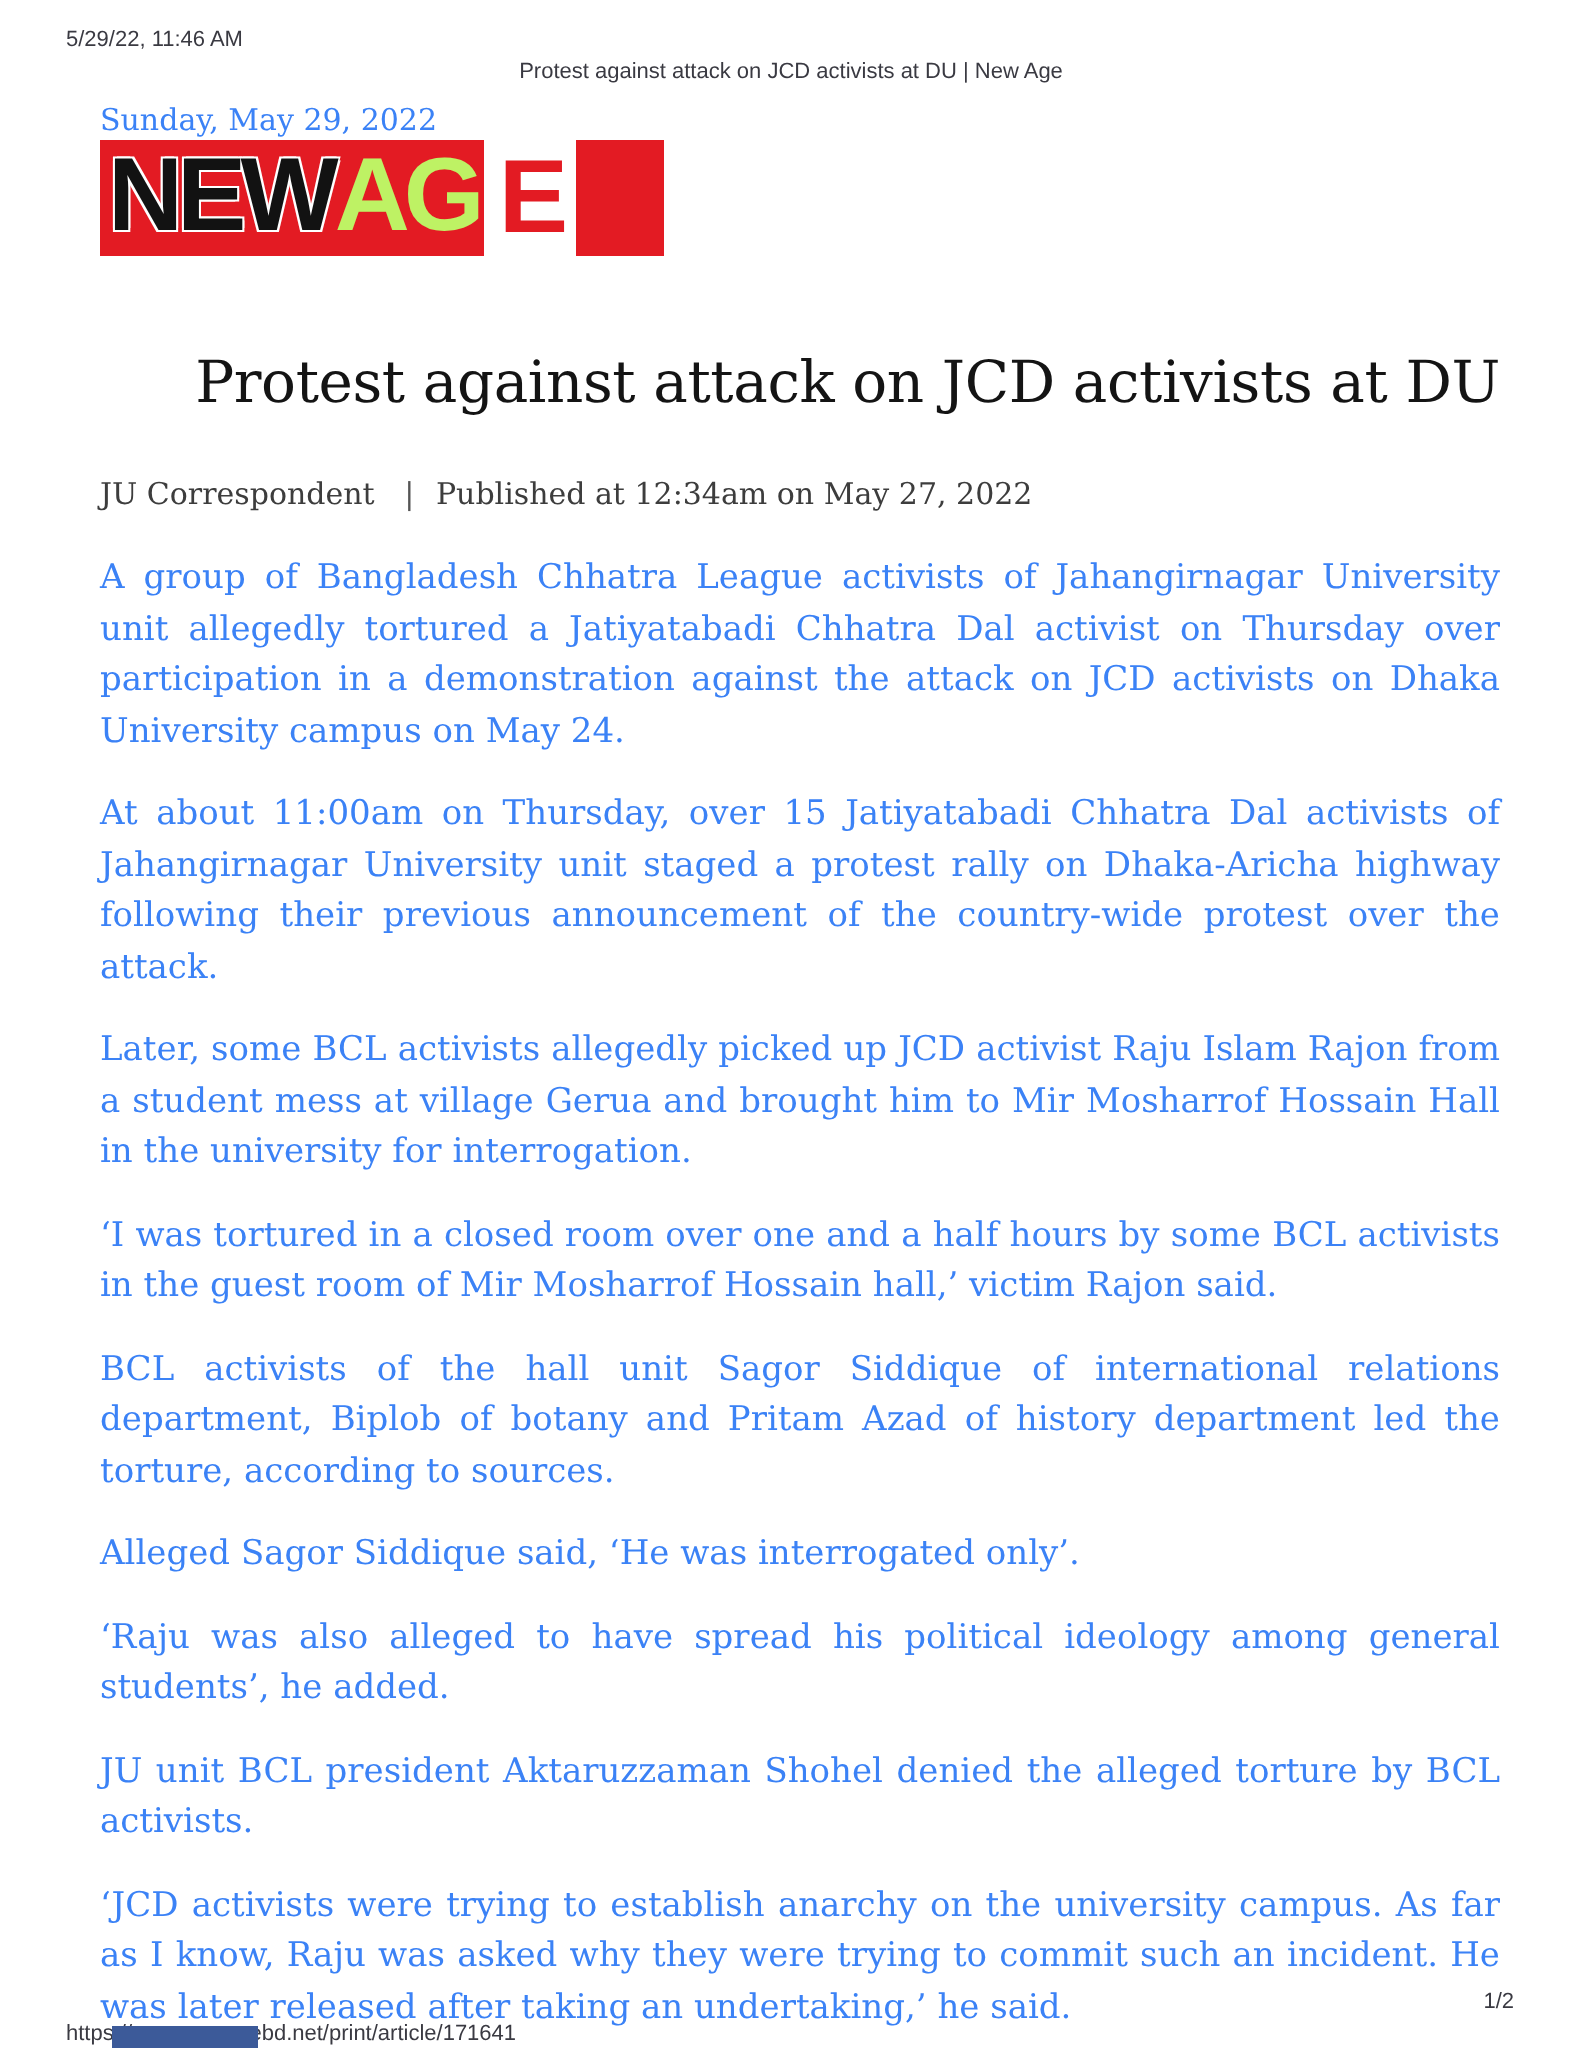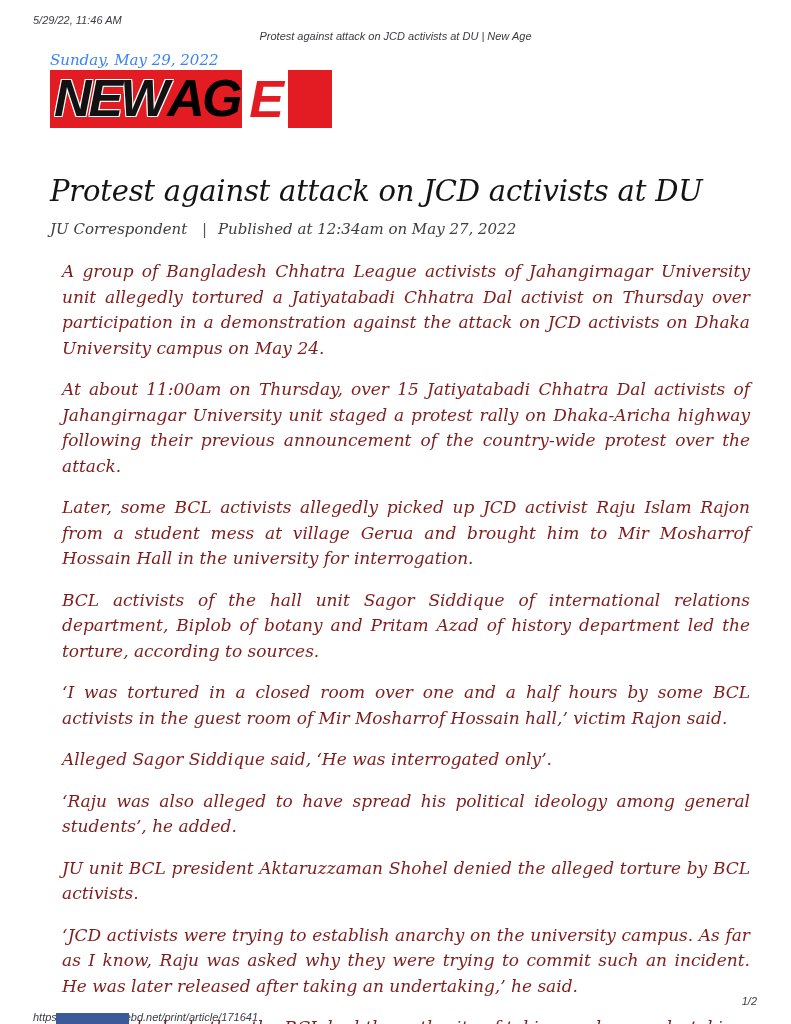--- a/index.html
+++ b/index.html
@@ -3,21 +3,20 @@
 <meta charset="utf-8">
 <style>
   html,body{margin:0;padding:0;background:#ffffff;}
   .page{
     position:relative;
     width:791px;height:1024px;
     background:#ffffff;
     overflow:hidden;
     font-family:"DejaVu Serif","Liberation Serif",serif;
     color:#1f1f1f;
-    font-style:italic;
   }
   
   .print-header{
     position:absolute;top:14px;left:0;right:0;height:14px;
     font-family:"Liberation Sans",sans-serif;
     font-size:11px;color:#3a3a42;
   }
   .print-header .datetime{position:absolute;left:33px;top:0;}
   .print-header .doctitle{position:absolute;left:50%;transform:translateX(-50%);top:16px;white-space:nowrap;}
   .print-footer{
@@ -40,40 +39,40 @@
     display:flex;align-items:flex-end;
     padding-left:4px;box-sizing:border-box;
     font-family:"Liberation Sans",sans-serif;
     font-weight:bold;font-size:52px;letter-spacing:-3px;
     user-select:none;
   }
   .logo .lg-new{
     color:#121212;
     text-shadow:1px 1px 0 #fff,-1px -1px 0 #fff,1px -1px 0 #fff,-1px 1px 0 #fff;
   }
-  .logo .lg-ag{color:#000000;margin-left:1px;margin-top:35px;}
+  .logo .lg-ag{color:#bef264;margin-left:1px;margin-top:35px;}
   .logo .lg-e{
     margin-left:3px;
     height:58px;display:flex;align-items:center;
     padding:0 7px;
   }
   .headline{
     margin:47px 0 0 0;
     font-size:29px;font-weight:normal;line-height:1.15;
-    color:#141414;letter-spacing:-0.2px;
+    color:#141414;letter-spacing:-0.2px;text-align:right;
   }
   .byline{
-    margin-top:12px;font-size:15px;color:#3d3d3d;
+    margin-top:30px;font-size:15px;color:#3d3d3d;
   }
   .byline .sep{margin:0 6px 0 10px;color:#555;}
   .body-text{margin-top:21px;}
   .body-text p{
-    margin:0 0 16px 12px;
+    margin:0 0 16px 0;
     font-size:17px;line-height:25.5px;
-    text-align:justify;color:#7f1d1d;
+    text-align:justify;color:#3b82f6;
   }
 </style>
 </head>
 <body>
 
 <div class="page">
 
   <div class="print-header">
     <span class="datetime">5/29/22, 11:46 AM</span>
     <span class="doctitle">Protest against attack on JCD activists at DU | New Age</span>
@@ -94,22 +93,22 @@
     <div class="byline">
       <span>JU Correspondent</span>
       <span class="sep">|</span>
       <span>Published at 12:34am on May 27, 2022</span>
     </div>
 
     <div class="body-text">
       <p>A group of Bangladesh Chhatra League activists of Jahangirnagar University unit allegedly tortured a Jatiyatabadi Chhatra Dal activist on Thursday over participation in a demonstration against the attack on JCD activists on Dhaka University campus on May 24.</p>
       <p>At about 11:00am on Thursday, over 15 Jatiyatabadi Chhatra Dal activists of Jahangirnagar University unit staged a protest rally on Dhaka-Aricha highway following their previous announcement of the country-wide protest over the attack.</p>
       <p>Later, some BCL activists allegedly picked up JCD activist Raju Islam Rajon from a student mess at village Gerua and brought him to Mir Mosharrof Hossain Hall in the university for interrogation.</p>
+      <p>‘I was tortured in a closed room over one and a half hours by some BCL activists in the guest room of Mir Mosharrof Hossain hall,’ victim Rajon said.</p>
       <p>BCL activists of the hall unit Sagor Siddique of international relations department, Biplob of botany and Pritam Azad of history department led the torture, according to sources.</p>
-      <p>‘I was tortured in a closed room over one and a half hours by some BCL activists in the guest room of Mir Mosharrof Hossain hall,’ victim Rajon said.</p>
       <p>Alleged Sagor Siddique said, ‘He was interrogated only’.</p>
       <p>‘Raju was also alleged to have spread his political ideology among general students’, he added.</p>
       <p>JU unit BCL president Aktaruzzaman Shohel denied the alleged torture by BCL activists.</p>
       <p>‘JCD activists were trying to establish anarchy on the university campus. As far as I know, Raju was asked why they were trying to commit such an incident. He was later released after taking an undertaking,’ he said.</p>
       <p>While asked whether the BCL had the authority of taking such an undertaking, Shohel said, ‘The undertaking was taken on behalf of the university students.’</p>
 
     </div>
   </div>
 
   <div class="print-footer">

